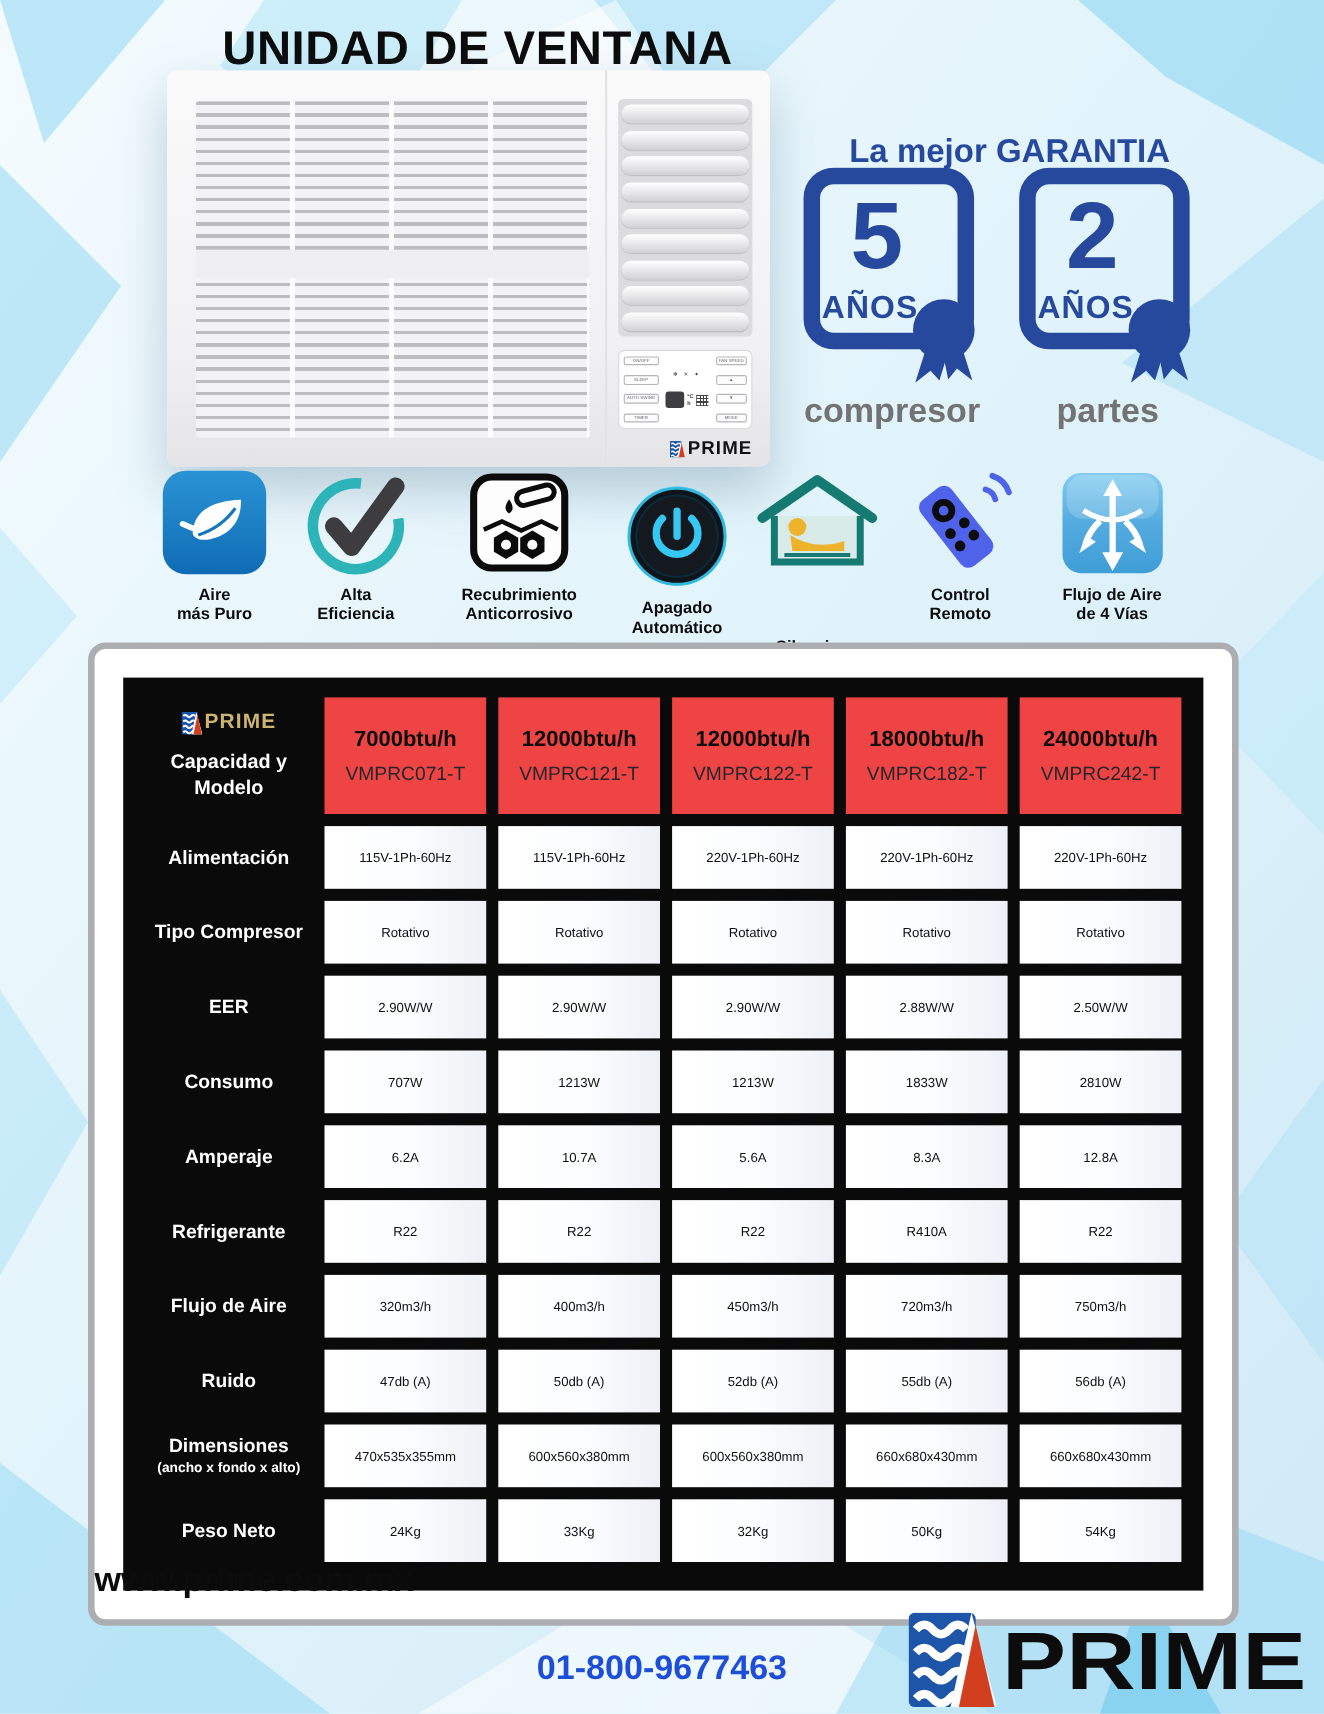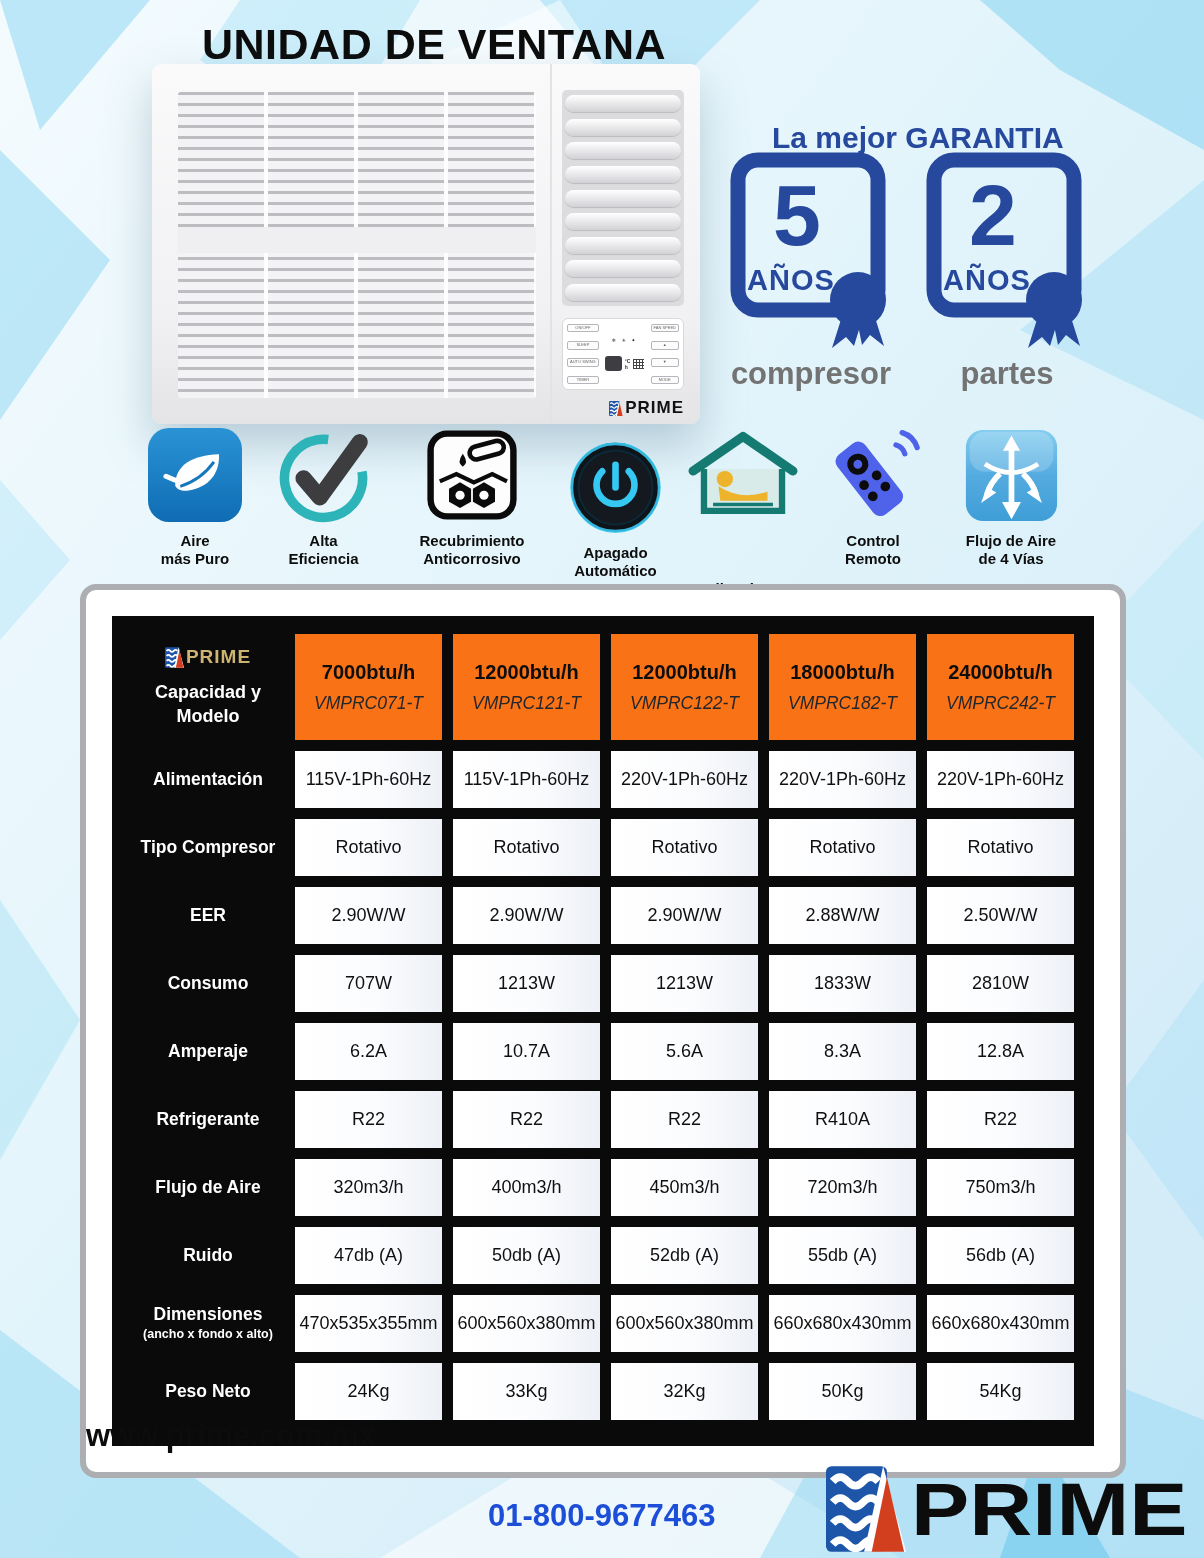--- a/index.html
+++ b/index.html
@@ -93,31 +93,31 @@
   }
   .spec-grid {
     width:100%; height:100%; background:#0a0a0a; padding:18px 20px;
     display:grid; grid-template-columns:152px repeat(5,1fr);
     grid-template-rows:106px repeat(10,57px); gap:11px;
   }
   .corner { display:flex; flex-direction:column; align-items:center; justify-content:center; gap:13px; }
   .mini-logo { display:flex; align-items:center; gap:2px; }
   .mini-logo-text { font-size:19px; font-weight:900; color:#cdb470; letter-spacing:1px; }
   .corner-label { color:#fff; font-weight:bold; font-size:18px; text-align:center; line-height:1.3; width:112px; }
-  .hcell { background:#f97316; display:flex; flex-direction:column; align-items:center; justify-content:center; gap:9px; }
+  .hcell { background:#ef4444; display:flex; flex-direction:column; align-items:center; justify-content:center; gap:9px; }
   .hcap { font-size:20px; font-weight:bold; color:#0d0d0d; }
-  .hmod { font-size:17.5px; color:#24262b;font-style:italic; }
+  .hmod { font-size:17.5px; color:#24262b; }
   .rlabel {
     display:flex; flex-direction:column; align-items:center; justify-content:center;
     color:#fff; font-weight:bold; font-size:17.5px; text-align:center; line-height:1.25;
   }
   .rsub { font-size:12.5px; margin-top:1px; }
   .cell {
     background:linear-gradient(90deg,#ffffff 0%,#fbfcfe 55%,#edf0f6 100%);
-    display:flex; align-items:center; justify-content:center; font-size:18px; color:#101010;
+    display:flex; align-items:center; justify-content:center; font-size:12px; color:#101010;
   }
 
   
   .footer-website { position:absolute; left:86px; top:1418px; font-size:31px; font-weight:bold; color:#0c0c0c; }
   .footer-phone   { position:absolute; left:488px; top:1498px; font-size:31px; font-weight:bold; color:#1d4ed8; }
   .footer-logo { position:absolute; left:826px; top:1466px; display:flex; align-items:center; gap:5px; }
   .flogo-text { font-size:74px; font-weight:900; color:#0c0c0c; transform:scaleX(1.18); transform-origin:left center; }
 </style>
 </head>
 <body>

